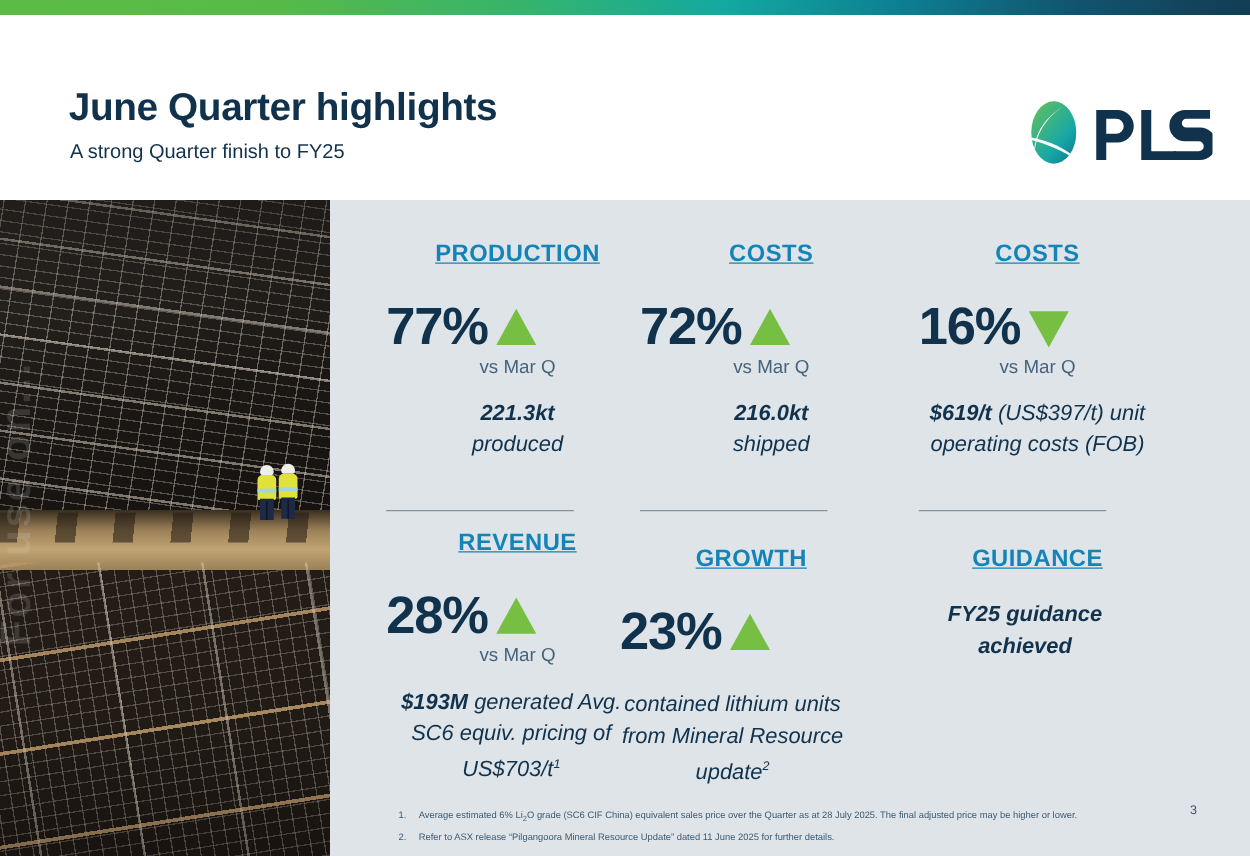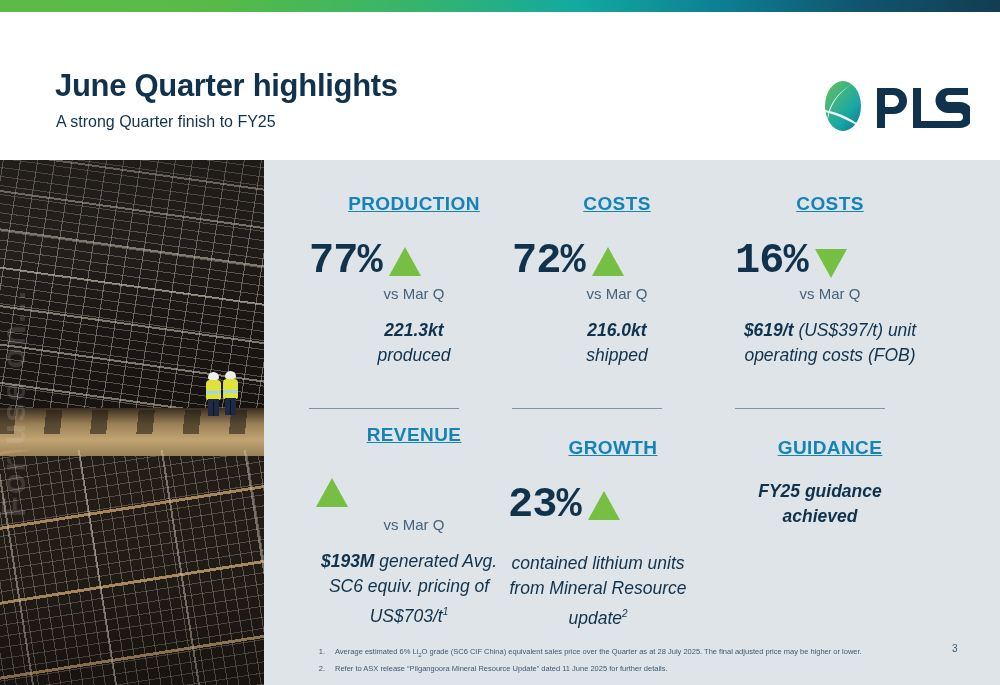--- a/index.html
+++ b/index.html
@@ -255,21 +255,20 @@
     display: flex;
     align-items: flex-start;
     height: 46px;
   }
   .pct-value {
     font-size: 42px;
     font-weight: bold;
     line-height: 40px;
     letter-spacing: -1px;
     color: #11324d;
-    font-family: Liberation Mono, monospace;
   }
   .tri {
     width: 0; height: 0;
     margin-left: 7px;
   }
   .tri-up {
     border-left: 16px solid transparent;
     border-right: 16px solid transparent;
     border-bottom: 29px solid #76bf43;
     margin-top: 6px;
@@ -428,29 +427,30 @@
       </div>
     </div>
 
     <div class="divider" style="left:45px; top:248px; width:150px;"></div>
     <div class="divider" style="left:248px; top:248px; width:150px;"></div>
     <div class="divider" style="left:471px; top:248px; width:150px;"></div>
 
     <div class="stat" style="left:45px; top:264px;">
       <div class="stat-heading">REVENUE</div>
       <div class="pct-row">
+        <span class="pct-value">28%</span>
         <span class="tri tri-up"></span>
       </div>
       <div class="vs-label">vs Mar Q</div>
       <div class="stat-body" style="width:200px;">
         <b>$193M</b><span> generated Avg. SC6 equiv. pricing of US$703/t</span><sup>1</sup>
       </div>
     </div>
 
-    <div class="stat" style="left:244px; top:277px;">
+    <div class="stat" style="left:232px; top:277px;">
       <div class="stat-heading">GROWTH</div>
       <div class="pct-row">
         <span class="pct-value">23%</span>
         <span class="tri tri-up"></span>
       </div>
       <div class="vs-label" style="margin-bottom:22px;"></div>
       <div class="stat-body" style="width:180px;">
         <span>contained lithium units from Mineral Resource update</span><sup>2</sup>
       </div>
     </div>

